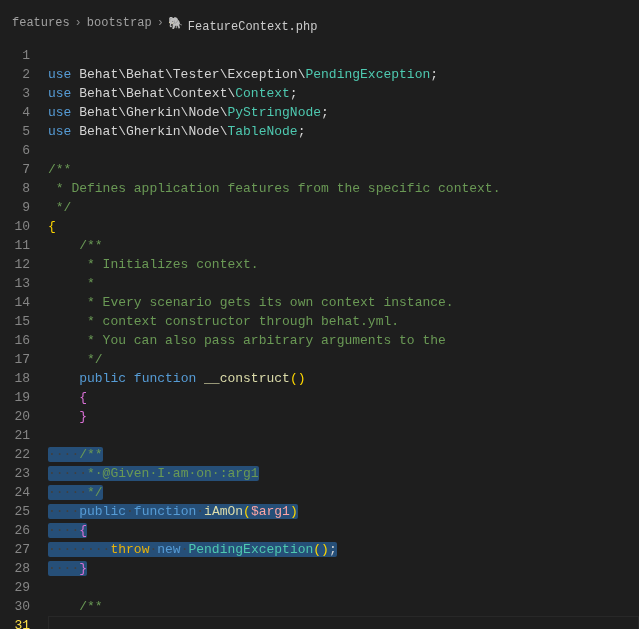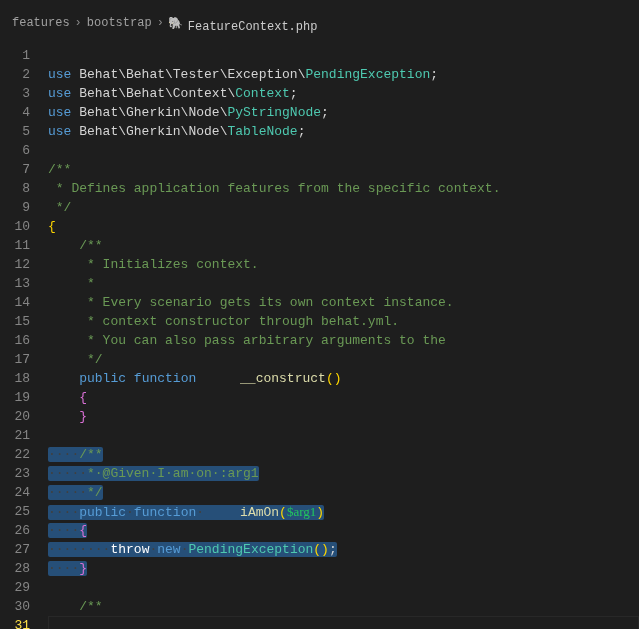--- a/index.html
+++ b/index.html
@@ -43,26 +43,26 @@
   position: relative;
 }
 .line {
   height: 19px;
   line-height: 19px;
   white-space: pre;
   position: relative;
 }
 .tok-tag { color: #808080; }
 .tok-kw { color: #569cd6; }
-.tok-kw2 { color: #ffffff; margin-top: 36px; }
+.tok-kw2 { color: #eab308; margin-top: 36px; }
 .tok-ns { color: #d4d4d4; }
 .tok-type { color: #4ec9b0; }
 .tok-comment { color: #6a9955; }
-.tok-fn { color: #dcdcaa; margin-left: 36px; }
-.tok-var { color: #22c55e; font-family: Liberation Serif, serif; }
+.tok-fn { color: #dcdcaa; }
+.tok-var { color: #fca5a5; }
 .tok-punct { color: #d4d4d4; }
 .tok-brace { color: #ffd700; }
 .tok-brace2 { color: #da70d6; }
 .tok-ws { color: #404040; }
 .sel {
   background: #264f78;
   border-radius: 2px;
 }
 .cursor-line-bg {
   position: absolute;

